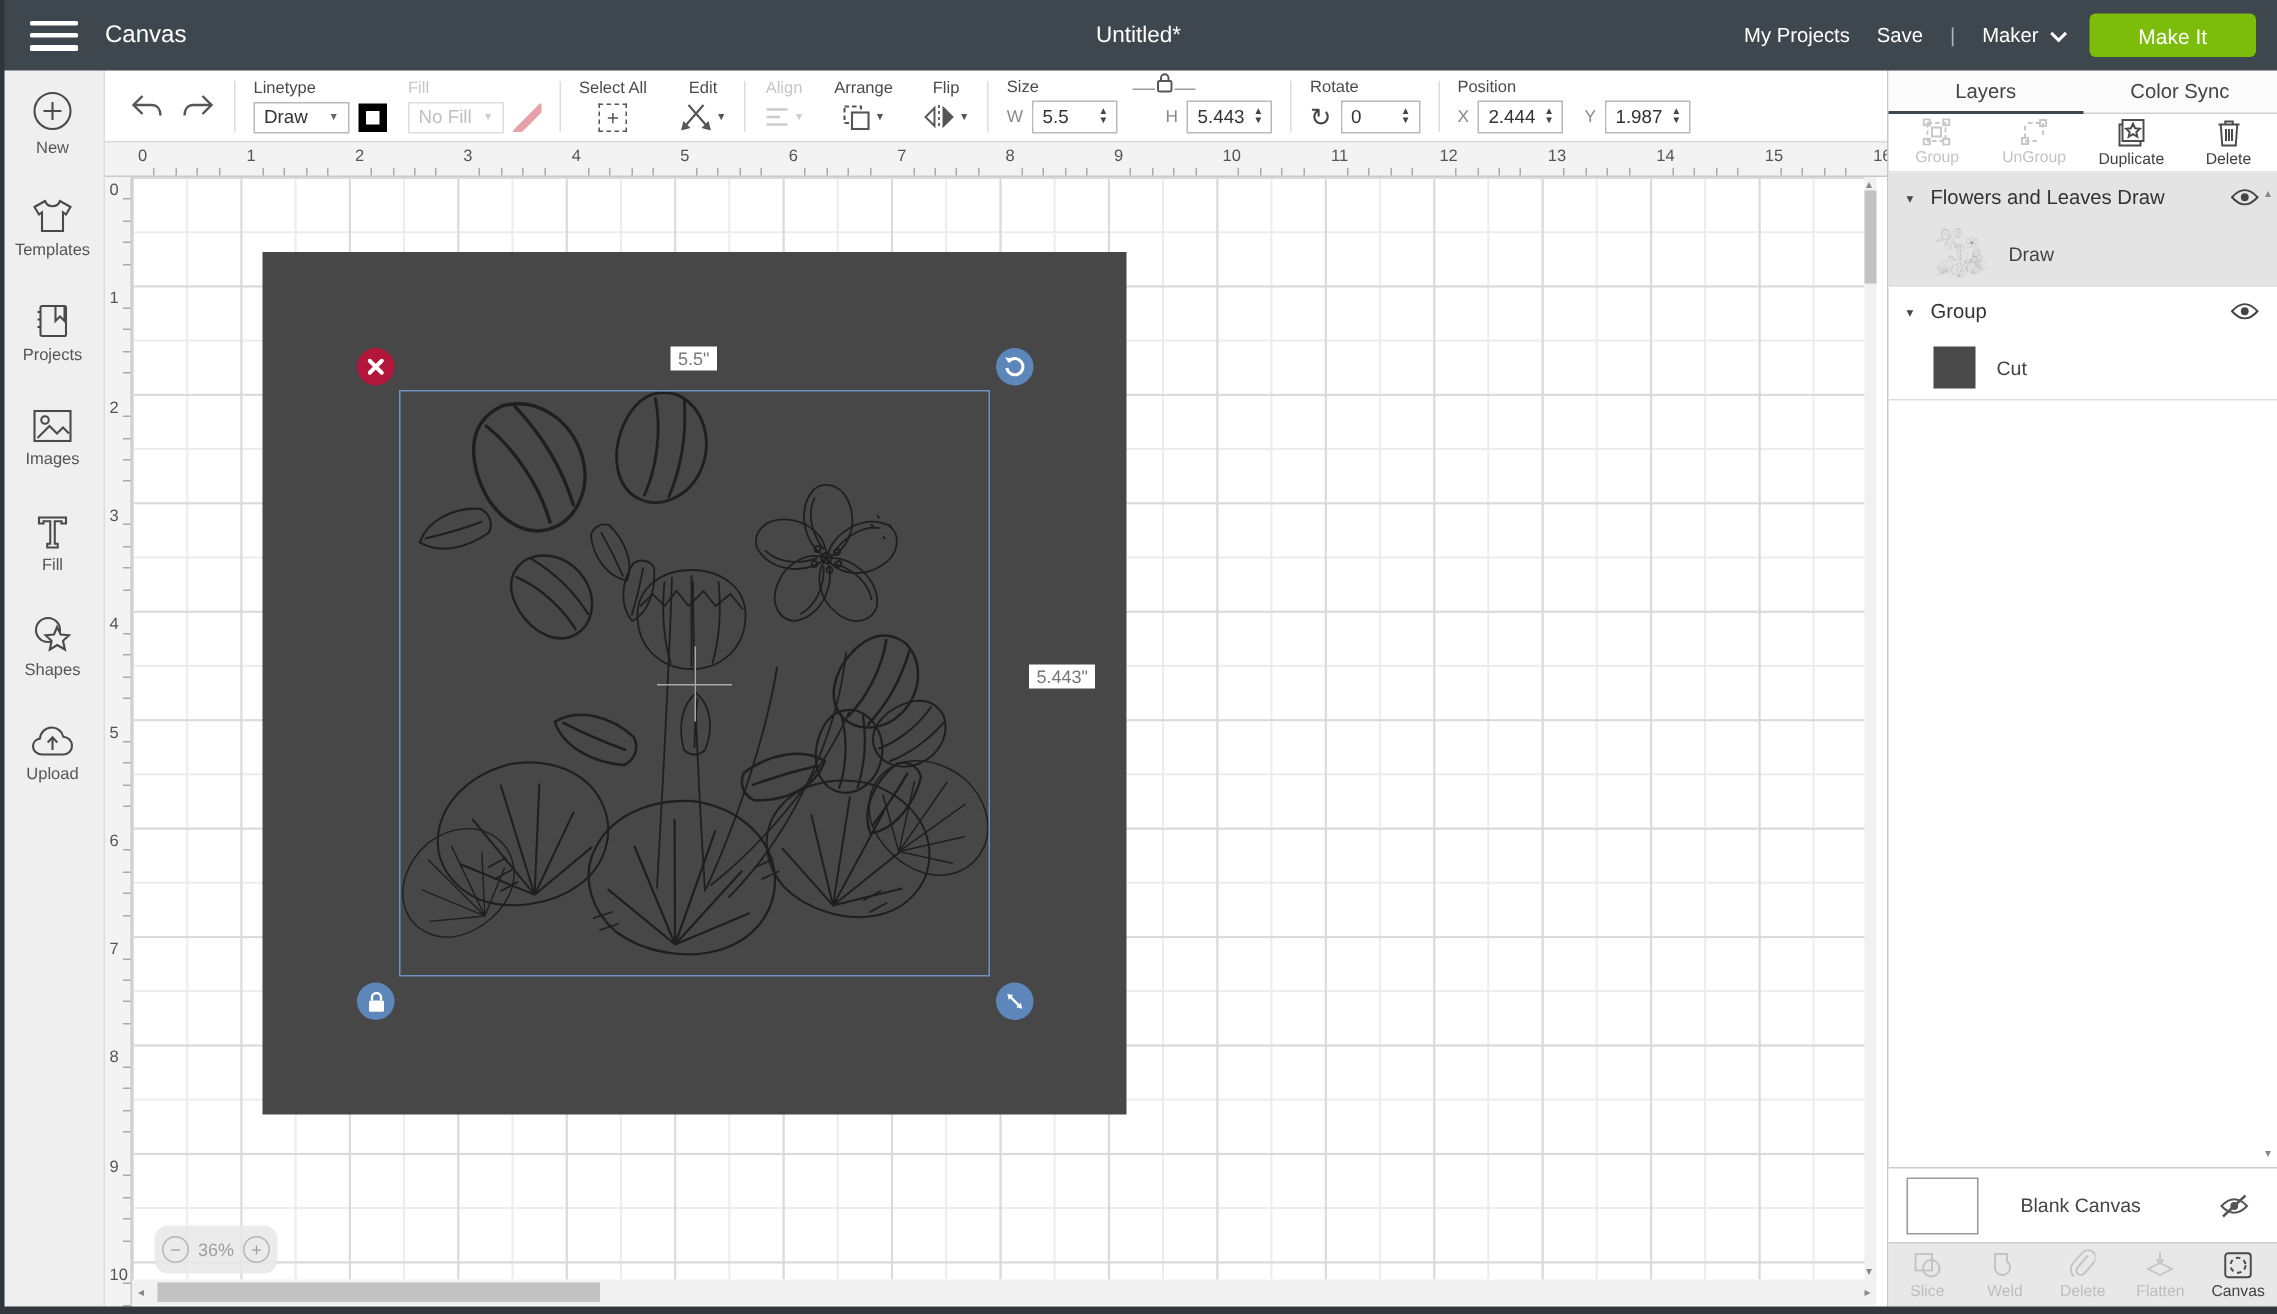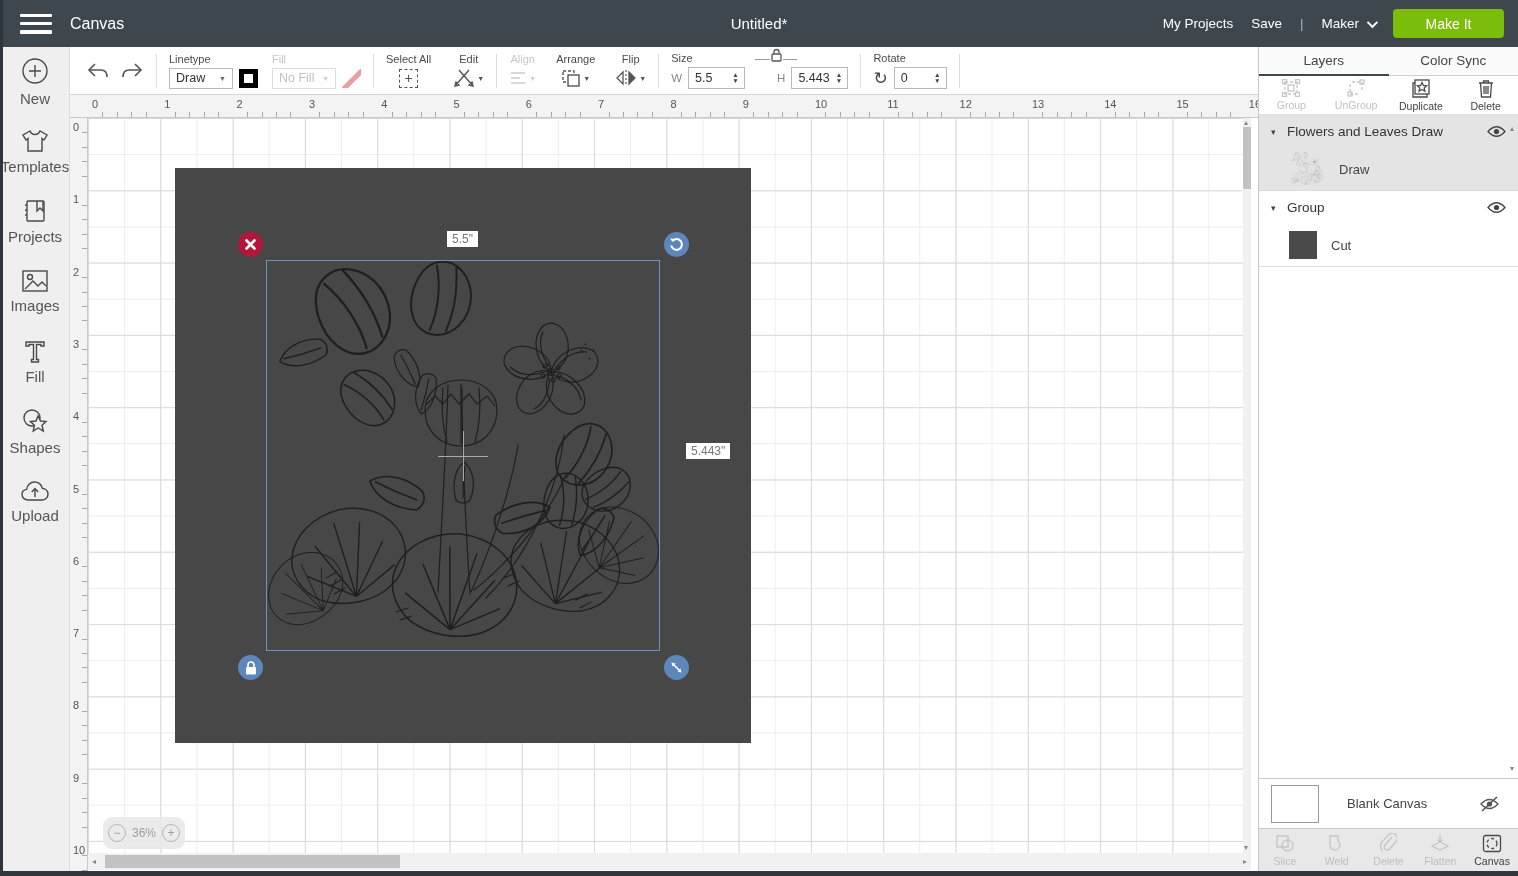--- a/index.html
+++ b/index.html
@@ -15,21 +15,21 @@
   .hdr-right { margin-left:auto; display:flex; align-items:center; gap:18px; margin-right:14px; color:#fff; font-size:13.5px; }
   .hdr-link { cursor:pointer; }
   .hdr-sep { color:#aeb4b9; }
   .machine { display:flex; align-items:center; gap:8px; cursor:pointer; }
   .chev { width:8px; height:8px; border-right:2px solid #fff; border-bottom:2px solid #fff; transform:rotate(45deg) translateY(-2px); }
   .makeit { background:#7cbc0a; color:#fff; font-size:14px; border:none; border-radius:4px; width:111px; height:29px; cursor:pointer; }
 
   
   #sidebar { position:absolute; top:47px; left:0; width:70px; height:829px; background:#efefef; border-right:1px solid #ddd; z-index:20; }
   .side-item { width:70px; height:70px; display:flex; flex-direction:column; align-items:center; justify-content:center; gap:5px; cursor:pointer; color:#4a4a4a; }
-  .side-item span { font-size:15px; color:#555; }
+  .side-item span { font-size:11px; color:#555; }
   .side-item svg { stroke:#4a4a4a; fill:none; stroke-width:1.4; }
   #left-edge { position:absolute; left:0; top:0; width:3px; height:876px; background:#2e353b; z-index:40; }
 
   
   #toolbar { position:absolute; top:47px; left:70px; width:1188px; height:48px; background:#fff; border-bottom:1px solid #d5d5d5; display:flex; align-items:center; z-index:10; }
   .tb-sep { width:1px; height:34px; background:#ddd; margin:0 12px; }
   .tb-group { display:flex; flex-direction:column; gap:3px; }
   .tb-label { font-size:11px; color:#8a8a8a; }
   .tb-label.on { color:#4a4a4a; }
   .tb-label.dis { color:#c6c6c6; }
@@ -322,20 +322,35 @@
       <div class="tb-row">
         <span class="rot-ico">↻</span>
         <div class="numwrap">
           <input readonly="" class="narrow" value="0" style="">
           <span class="stepper">▲<br>▼</span>
         </div>
       </div>
     </div>
     <div class="tb-sep"></div>
 
+    <div class="tb-group">
+      <span class="tb-label on">Position</span>
+      <div class="tb-row">
+        <span class="axis">X</span>
+        <div class="numwrap">
+          <input readonly="" value="2.444" style="">
+          <span class="stepper">▲<br>▼</span>
+        </div>
+        <span class="axis" style="margin-left:8px">Y</span>
+        <div class="numwrap">
+          <input readonly="" value="1.987" style="">
+          <span class="stepper">▲<br>▼</span>
+        </div>
+      </div>
+    </div>
   </div>
 
   <div id="canvas-area">
     <div id="grid"></div>
     <div id="h-ruler">
         <span class="ruler-num" style="left: 22px;">0</span>
         <i class="tick-v" style="left: 32.46px;"></i>
         <i class="tick-v" style="left: 46.92px;"></i>
         <i class="tick-v" style="left: 61.38px;"></i>
         <i class="tick-v" style="left: 75.84px;"></i>

